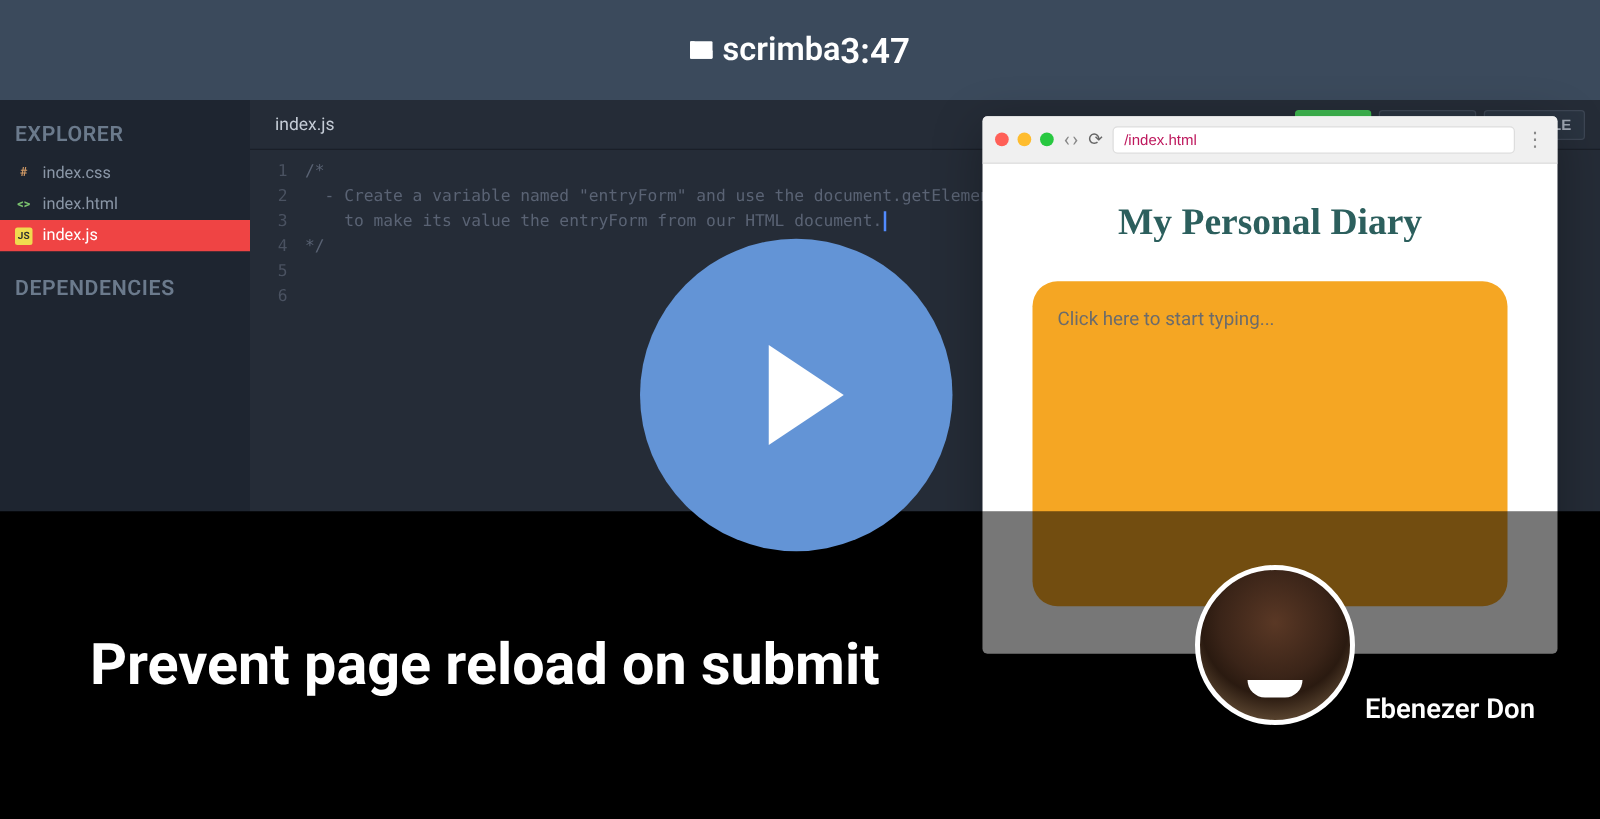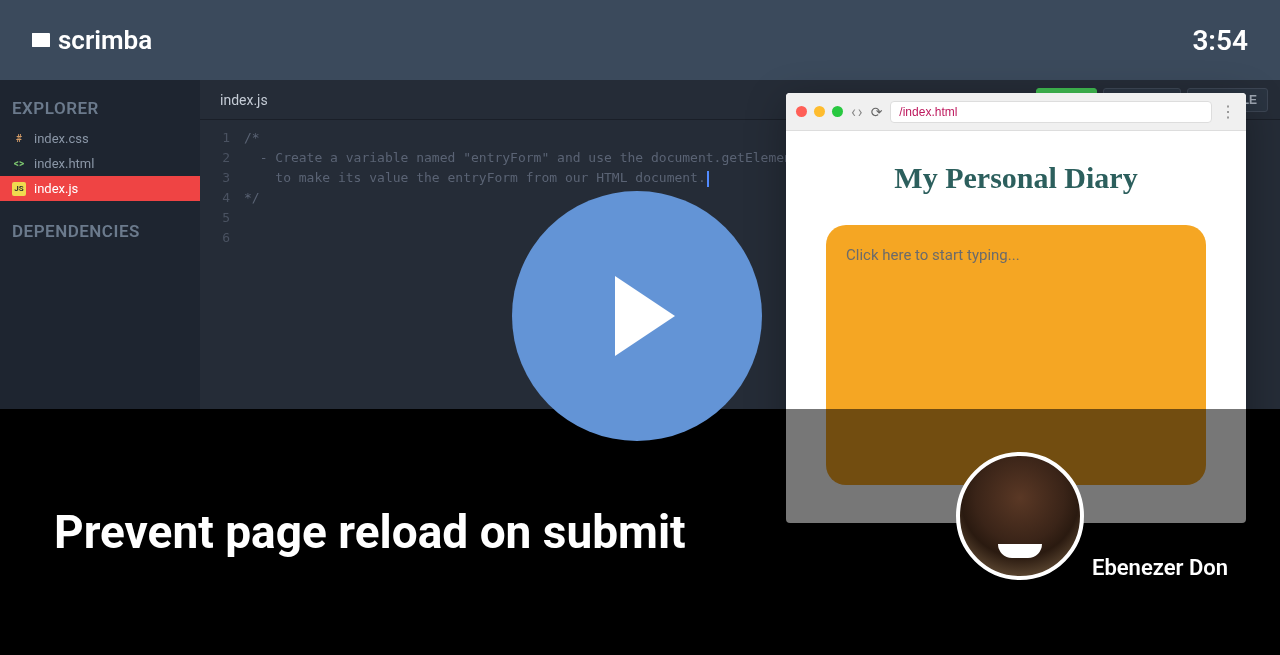--- a/index.html
+++ b/index.html
@@ -9,21 +9,21 @@
       width: 1280px;
       height: 655px;
       overflow: hidden;
       position: relative;
     }
     .topbar {
       height: 80px;
       background: #3b4a5c;
       display: flex;
       align-items: center;
-      justify-content: space-between;
+      justify-content: center;
       padding: 0 32px;
     }
     .logo {
       display: flex;
       align-items: center;
       gap: 8px;
       color: #fff;
       font-size: 26px;
       font-weight: 600;
     }
@@ -245,21 +245,21 @@
     }
     .play-triangle {
       width: 0; height: 0;
       border-left: 60px solid #fff;
       border-top: 40px solid transparent;
       border-bottom: 40px solid transparent;
       margin-left: 15px;
     }
     .lesson-title {
       position: absolute;
-      left: 54px;
+      left: 72px;
       top: 505px;
       color: #fff;
       font-size: 46px;
       font-weight: 700;
       z-index: 15;
     }
     .instructor {
       position: absolute;
       right: 52px;
       top: 452px;
@@ -300,21 +300,21 @@
 <div class="topbar">
   <div class="logo">
     <span class="logo-icon">
       <span class="logo-icon-col">
         <span class="b1"></span>
         <span class="b2"></span>
       </span>
     </span>
     <span>scrimba</span>
   </div>
-  <div class="timer">3:54</div>
+  <div class="timer">3:47</div>
 </div>
 
 <div class="ide">
   <div class="sidebar">
     <div class="sidebar-header">EXPLORER</div>
     <div class="file-item">
       <span class="file-icon css">#</span>
       <span>index.css</span>
     </div>
     <div class="file-item">

